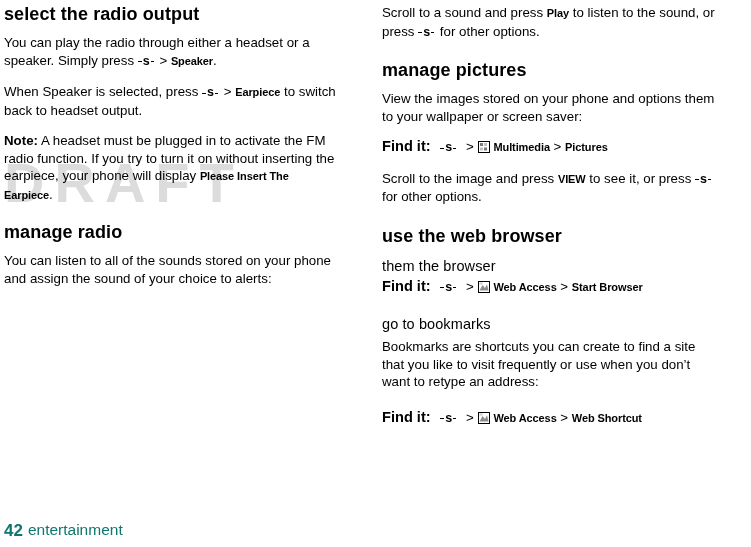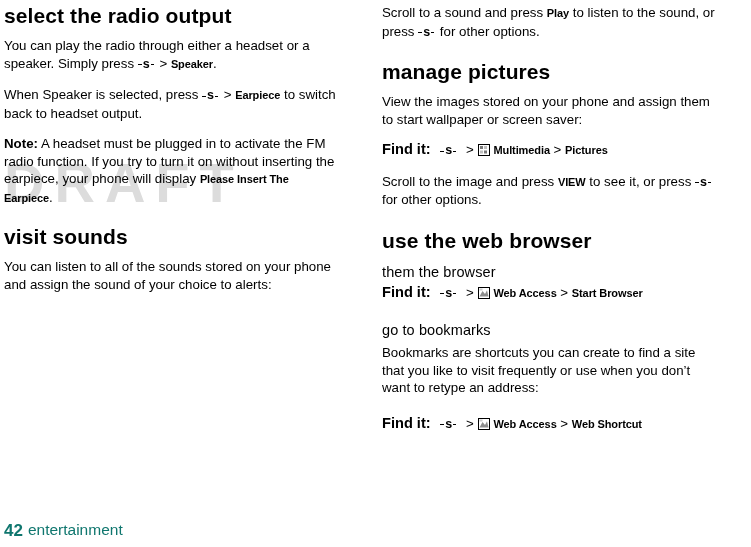--- a/index.html
+++ b/index.html
@@ -44,21 +44,21 @@
 
   .col {
     position: absolute;
     top: 0px;
     width: 336px;
   }
   .col-left { left: 4px; }
   .col-right { left: 382px; }
 
   h2.sec {
-    font-size: 21px;
+    font-size: 18px;
     font-weight: bold;
     margin: 0 0 9px 0;
     letter-spacing: 0.1px;
   }
   h3.sub {
     font-size: 14.5px;
     font-weight: normal;
     margin: 0 0 4px 0;
     letter-spacing: 0.1px;
   }
@@ -155,36 +155,36 @@
     </p>
 
     <p class="body">
       <span>When Speaker is selected, press </span><span class="skey"><span class="s">s</span></span><span> &gt; </span><span class="bold">Earpiece</span><span> to switch back to headset output.</span>
     </p>
 
     <p class="body">
       <span class="note-label">Note:</span><span> A headset must be plugged in to activate the FM radio function. If you try to turn it on without inserting the earpiece, your phone will display </span><span class="bold">Please Insert The Earpiece</span><span>.</span>
     </p>
 
-    <h2 class="sec" style="margin-top:18px;">visit sounds</h2>
+    <h2 class="sec" style="margin-top:18px;">manage radio</h2>
 
     <p class="body">You can listen to all of the sounds stored on your phone and assign the sound of your choice to alerts:</p>
 
 
   </div>
 
   <div class="col col-right">
 
     <p class="body" style="margin-top:4px;">
       <span>Scroll to a sound and press </span><span class="bold">Play</span><span> to listen to the sound, or press </span><span class="skey"><span class="s">s</span></span><span> for other options.</span>
     </p>
 
     <h2 class="sec" style="margin-top:19px;">manage pictures</h2>
 
-    <p class="body">View the images stored on your phone and assign them to start wallpaper or screen saver:</p>
+    <p class="body">View the images stored on your phone and options them to your wallpaper or screen saver:</p>
 
     <div class="findit">
       <span class="fitlabel">Find it:</span>
       <span class="skey" style="margin-left:6px;"><span class="s">s</span></span><span style="margin-left:4px"> &gt; </span><span class="appicon"><svg viewBox="0 0 12 12" width="12" height="12">
             <rect x="0.5" y="0.5" width="11" height="11" fill="#ffffff" stroke="#000000" stroke-width="1"></rect>
             <rect x="2" y="2" width="3" height="3" fill="#7a7a7a"></rect>
             <rect x="6" y="2" width="3" height="3" fill="#bfbfbf"></rect>
             <rect x="2" y="6.5" width="3" height="3" fill="#bfbfbf"></rect>
             <rect x="6" y="6.5" width="3" height="3" fill="#7a7a7a"></rect>
           </svg></span><span class="bold">Multimedia</span><span> &gt; </span><span class="bold">Pictures</span>

